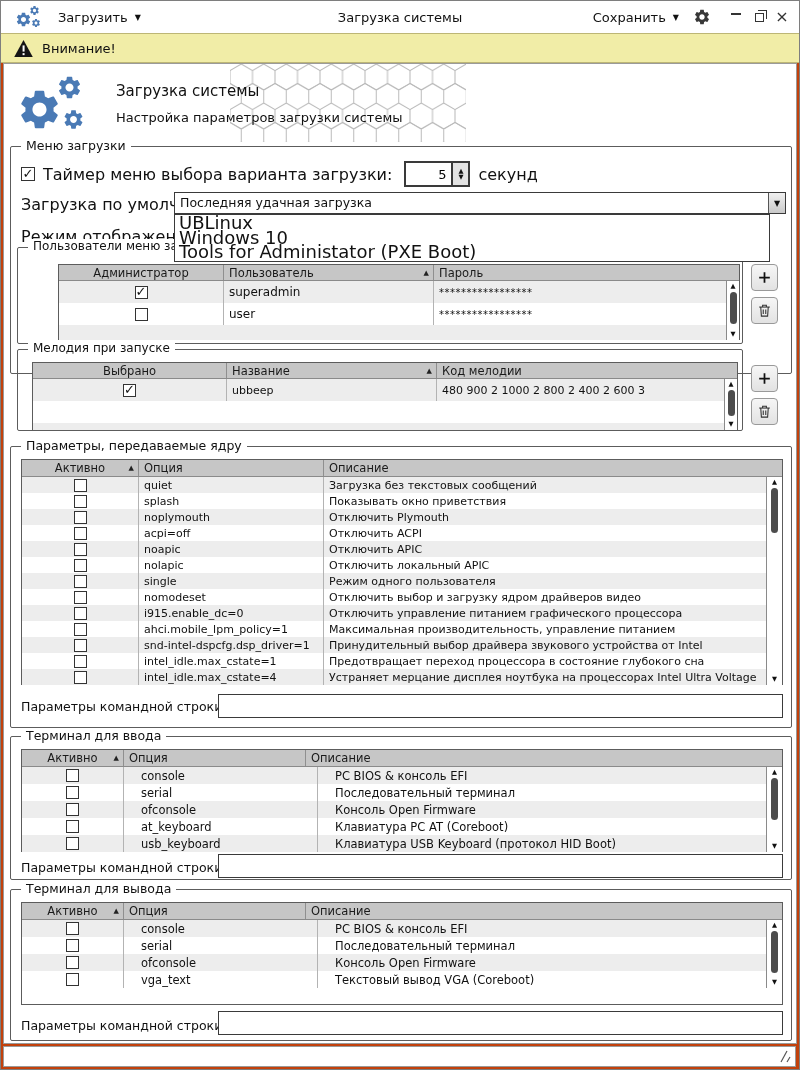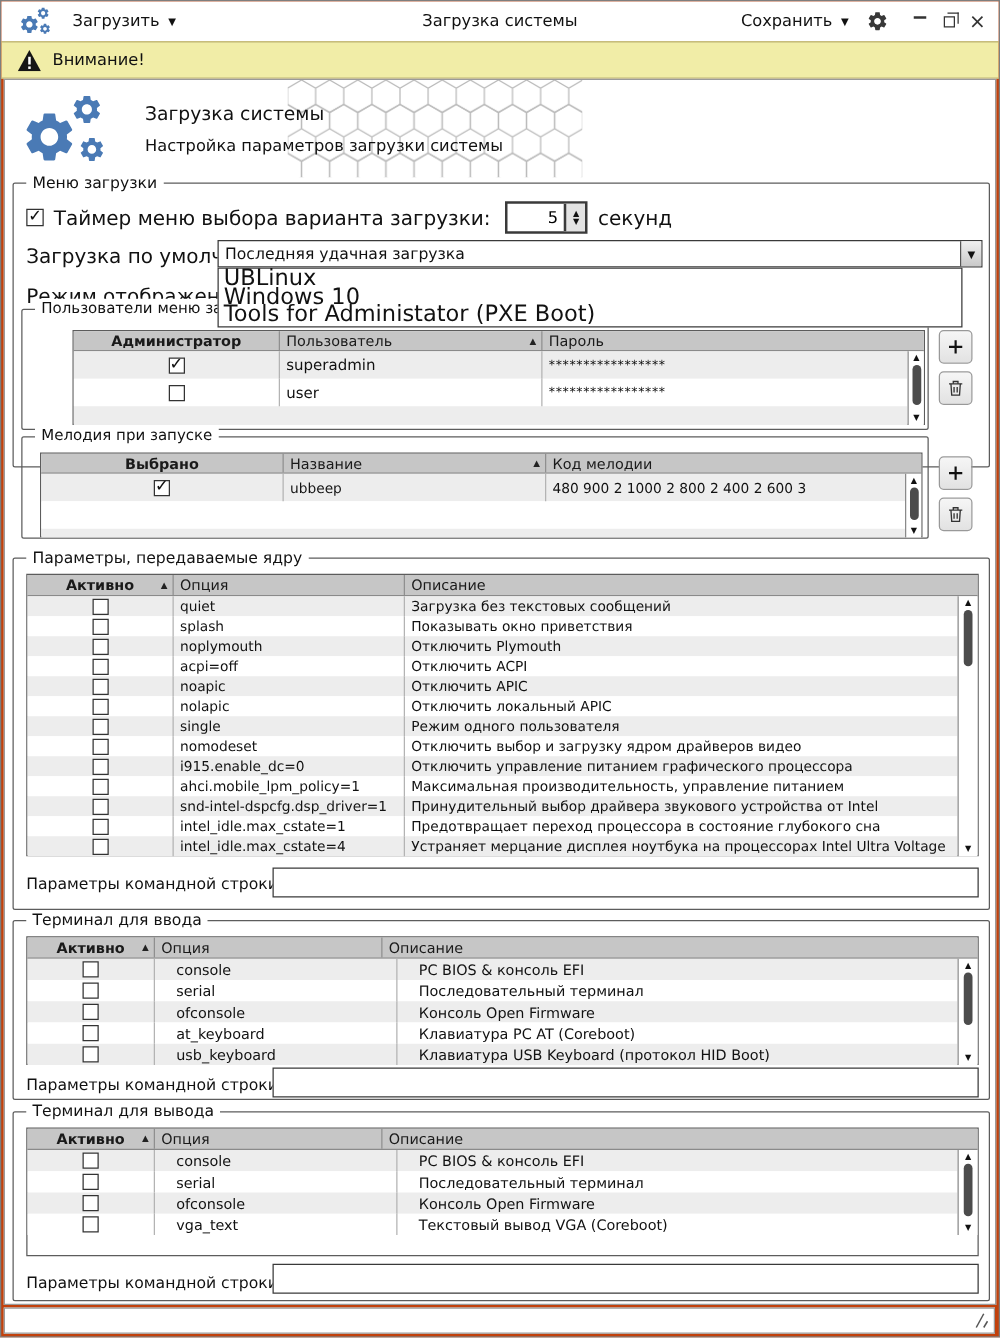--- a/index.html
+++ b/index.html
@@ -67,21 +67,21 @@
   .popup { position:absolute; left:163px; top:67px; width:596px; border:1px solid #3a3a3a; background:#fff; z-index:30; padding:1px 0; }
   .popup-item { height:14.6px; line-height:14.6px; font-size:18px; padding-left:4px; white-space:nowrap; }
 
   #users-group  { left:6px; top:100px; width:726px; height:97px; }
   #melody-group { left:6px; top:202px; width:726px; height:82px; }
 
   
   .table { position:absolute; border:1px solid #5c5c5c; background:#fff; }
   .thead { display:flex; background:#c6c6c6; border-bottom:1px solid #8a8a8a; }
   .th { font-size:11.5px; color:#1a1a1a; display:flex; align-items:center; border-right:1px solid #8f8f8f; position:relative; padding-left:5px; white-space:nowrap; overflow:hidden; }
-  .th.center { justify-content:center; padding-left:0;font-weight:bold; }
+  .th.center { justify-content:center; padding-left:0; }
   .th.last { flex:1; border-right:none; }
   .th .sort { position:absolute; right:4px; font-size:7px; color:#222; }
   .tbody { position:relative; }
   .trow { display:flex; }
   .trow:nth-child(even) { background:#fff; }
   .trow:nth-child(odd) { background:#ededed; }
   .fillrow { display:flex; }
   .fill-gray { background:#ededed; }
   .fill-white { background:#fff; }
   .tc { display:flex; align-items:center; border-right:1px solid #b3b3b3; padding-left:5px; white-space:nowrap; overflow:hidden; }

